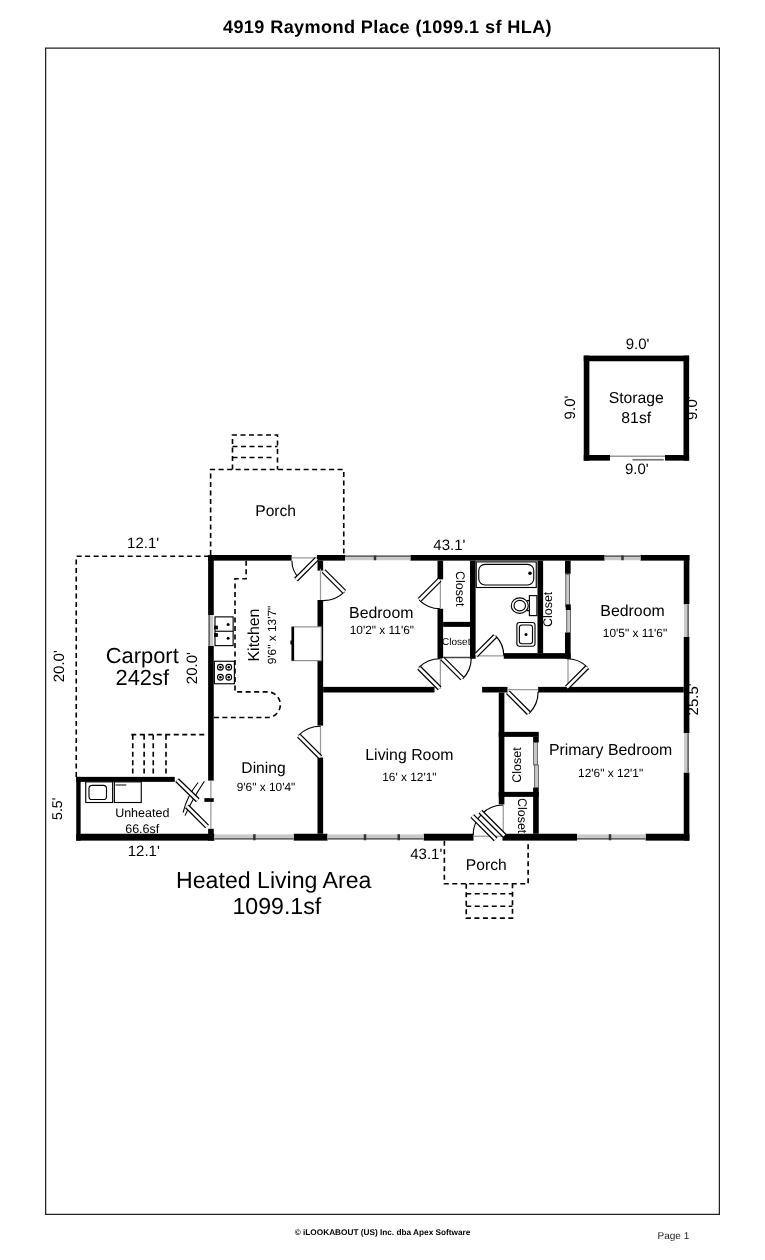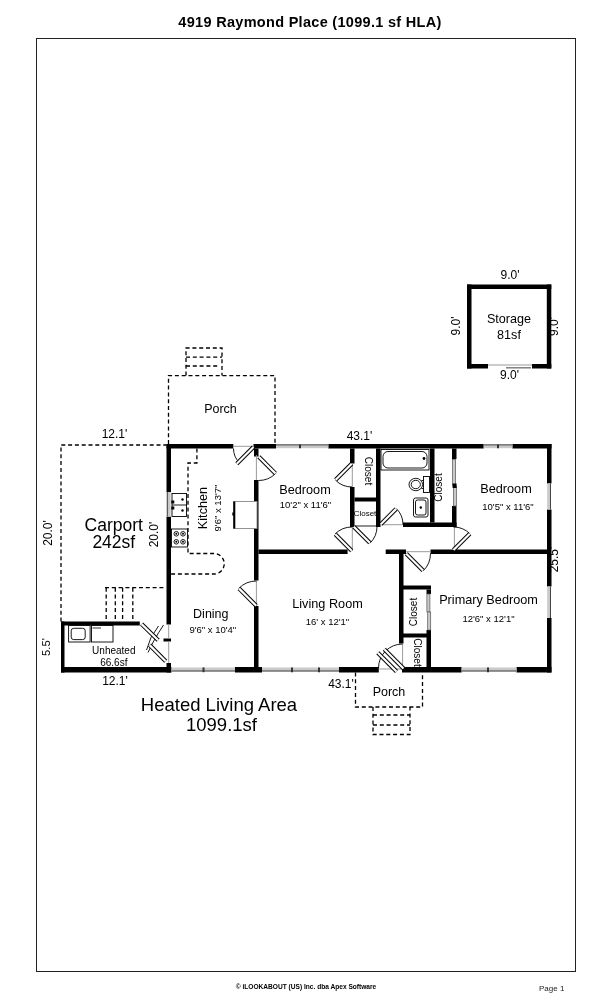--- a/index.html
+++ b/index.html
@@ -1,20 +1,20 @@
 <!DOCTYPE html>
 <html><head>
 <meta charset="utf-8">
 <style>
   html,body{margin:0;padding:0;background:#fff;width:612px;height:1008px;overflow:hidden;}
   body{font-family:"Liberation Sans",sans-serif;position:relative;}
   #title{position:absolute;top:13.5px;left:4px;width:612px;text-align:center;font-size:14.5px;font-weight:bold;letter-spacing:0.3px;color:#000;}
   #border{position:absolute;left:36px;top:38px;width:538px;height:932px;border:1px solid #222;}
   #footer{position:absolute;top:982.5px;left:0;width:612px;text-align:center;font-size:6.6px;font-weight:bold;color:#000;}
-  #pagenum{position:absolute;top:984px;left:539px;width:40px;font-size:8px;color:#222;}
+  #pagenum{position:absolute;top:984px;left:526px;width:40px;font-size:8px;color:#222;}
   svg{position:absolute;left:0;top:0;}
   text{font-family:"Liberation Sans",sans-serif;fill:#000;}
 </style>
 </head>
 <body>
 <div id="title">4919 Raymond Place (1099.1 sf HLA)</div>
 <div id="border"></div>
 <div id="footer">© iLOOKABOUT (US) Inc. dba Apex Software</div>
 <div id="pagenum">Page 1</div>
 <svg width="612" height="1008" viewBox="0 0 612 1008">

